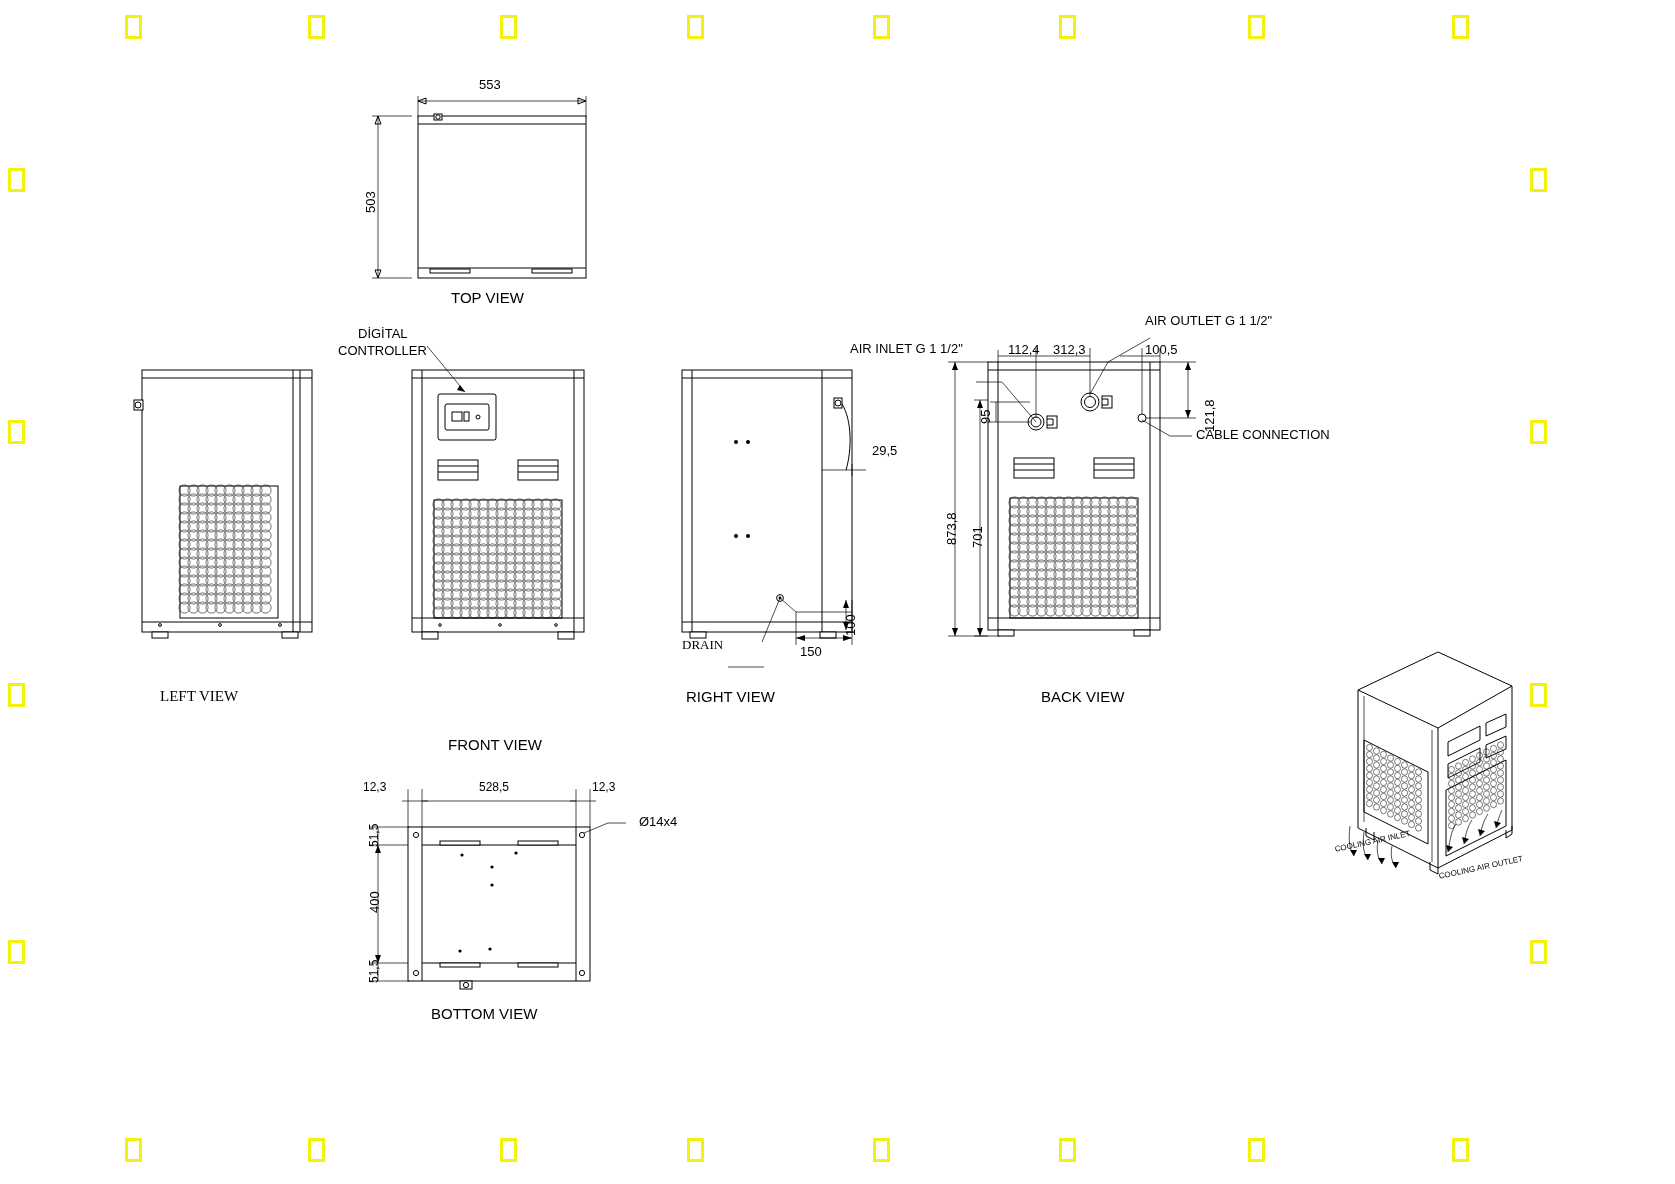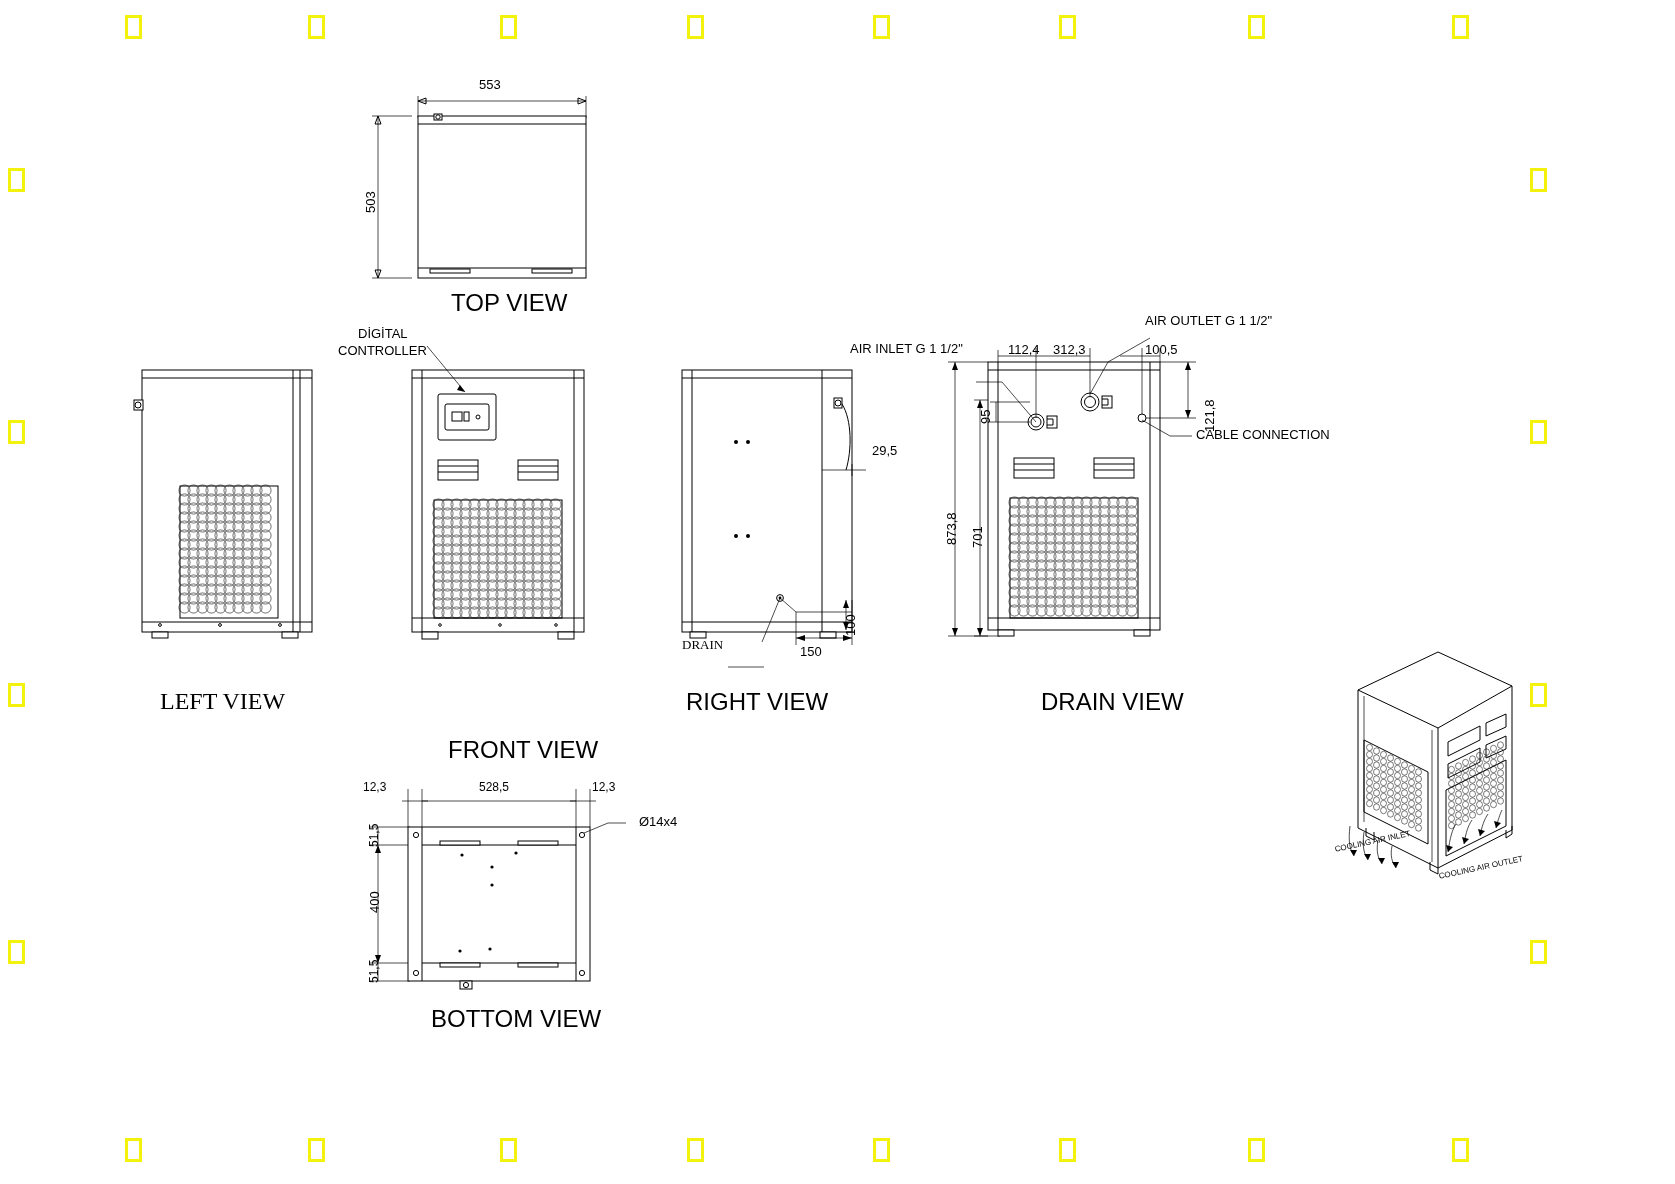--- a/index.html
+++ b/index.html
@@ -1,21 +1,21 @@
 <!DOCTYPE html>
 <html><head>
 <meta charset="utf-8">
 <style>
   html,body{margin:0;padding:0;background:#ffffff;}
   body{width:1675px;height:1184px;position:relative;overflow:hidden;
        font-family:"Liberation Sans", sans-serif;color:#000;}
   .stage{position:absolute;left:0;top:0;width:1675px;height:1184px;}
   .abs{position:absolute;}
   .lbl{position:absolute;font-size:13px;white-space:nowrap;}
-  .lbl.big{font-size:24px;}
+  .lbl.big{font-size:15px;}
   .lbl.small{font-size:12px;}
   .lbl.tiny{font-size:8px;}
   .rot90{transform:rotate(-90deg);transform-origin:left top;}
   .marker{position:absolute;width:17px;height:24px;border:3px solid #f2f20d;box-sizing:border-box;}
   svg{display:block;overflow:visible;}
   .ln{stroke:#000;stroke-width:1;fill:none;}
   .thin{stroke:#000;stroke-width:0.7;fill:none;}
   .fillw{fill:#fff;stroke:#000;stroke-width:1;}
   .coil{stroke:#111;stroke-width:0.75;fill:none;}
   .iso{stroke:#000;stroke-width:1;fill:#fff;}
@@ -258,21 +258,21 @@
   <div class="lbl" style="left:850px;top:341px;">AIR INLET G 1 1/2"</div>
   <div class="lbl" style="left:1145px;top:313px;">AIR OUTLET G 1 1/2"</div>
   <div class="lbl" style="left:1196px;top:427px;">CABLE CONNECTION</div>
   <div class="lbl" style="left:1008px;top:342px;">112,4</div>
   <div class="lbl" style="left:1053px;top:342px;">312,3</div>
   <div class="lbl" style="left:1145px;top:342px;">100,5</div>
   <div class="lbl rot90" style="left:1202px;top:432px;">121,8</div>
   <div class="lbl rot90" style="left:978px;top:424px;">95</div>
   <div class="lbl rot90" style="left:944px;top:545px;">873,8</div>
   <div class="lbl rot90" style="left:970px;top:548px;">701</div>
-  <div class="lbl big" style="left:1041px;top:688px;">DRAIN VIEW</div>
+  <div class="lbl big" style="left:1041px;top:688px;">BACK VIEW</div>
 
   <svg class="abs" style="left:340px;top:775px;" width="340" height="230">
 
     <line class="thin" x1="68" y1="14" x2="68" y2="52"></line>
     <line class="thin" x1="82" y1="14" x2="82" y2="52"></line>
     <line class="thin" x1="236" y1="14" x2="236" y2="52"></line>
     <line class="thin" x1="250" y1="14" x2="250" y2="52"></line>
     <line class="thin" x1="62" y1="26" x2="88" y2="26"></line>
     <line class="thin" x1="82" y1="26" x2="236" y2="26"></line>
     <line class="thin" x1="230" y1="26" x2="256" y2="26"></line>

